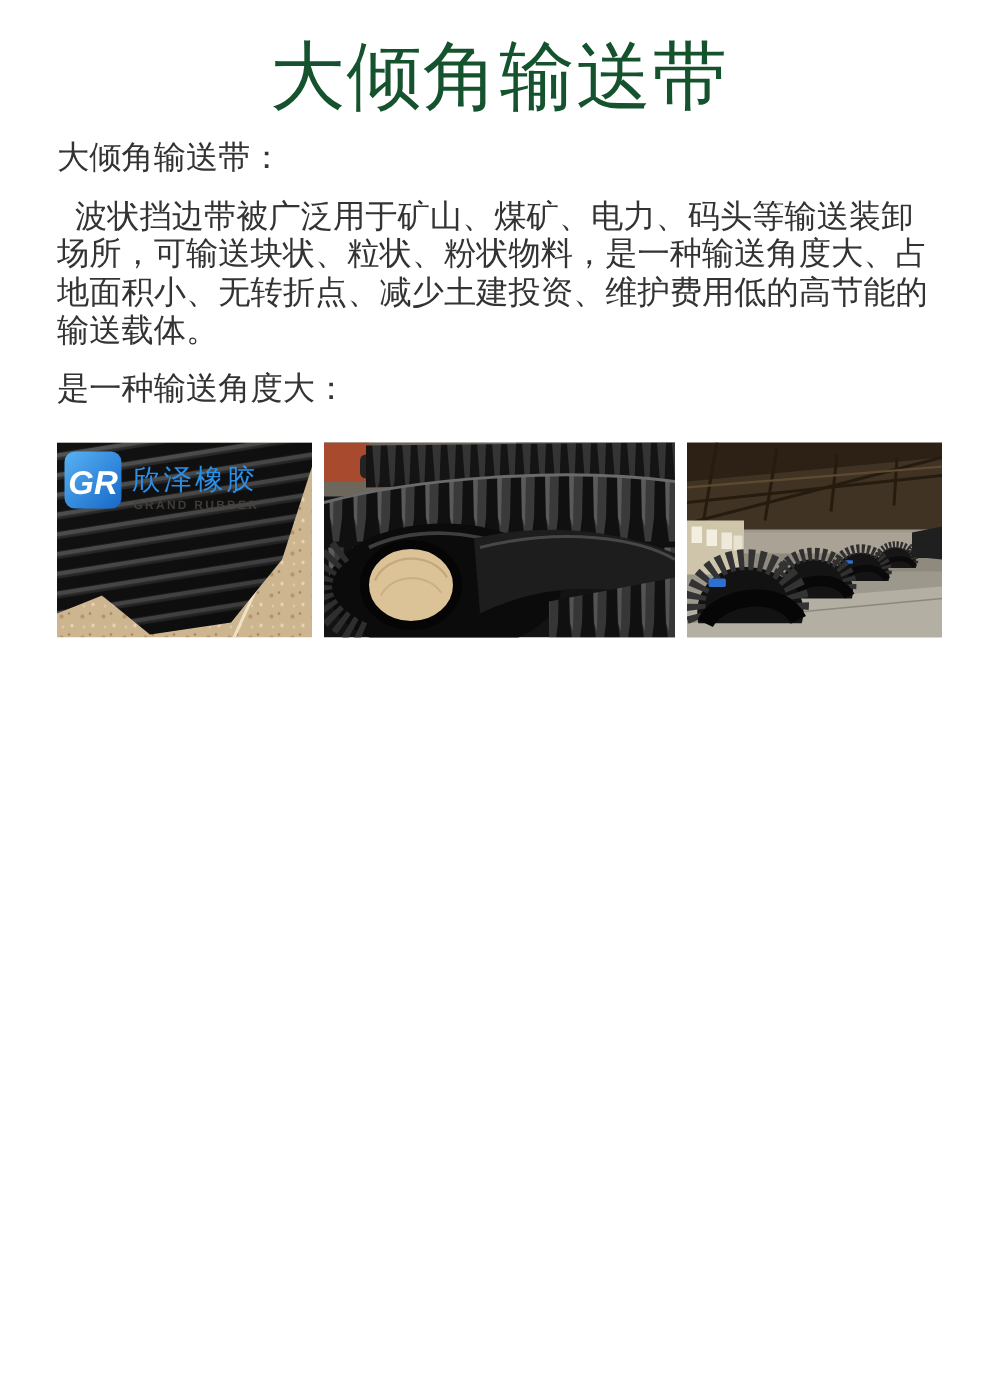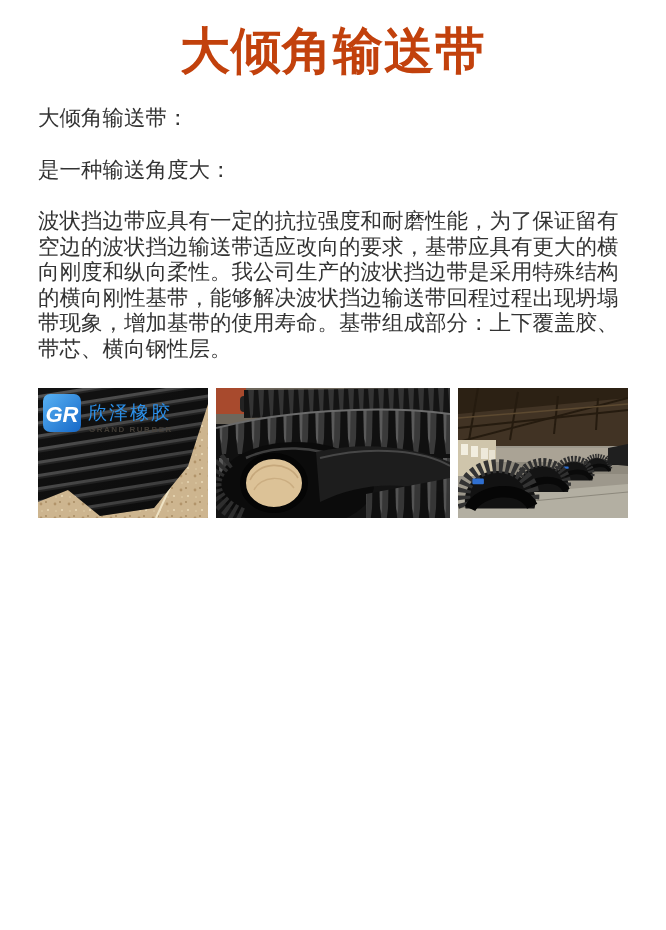--- a/index.html
+++ b/index.html
@@ -7,53 +7,53 @@
     width: 666px; height: 930px;
     background: #ffffff;
     font-family: "Liberation Sans", sans-serif;
     color: #333333;
     overflow: hidden;
   }
   .page-title {
     margin: 22px 0 0;
     text-align: center;
     font-size: 50px;
-    font-weight: 700;
+    font-weight: 400;
     line-height: 58px;
-    color: #c2410c;
+    color: #14532d;
     letter-spacing: 1px;
   }
   .article {
     margin: 0 38px;
     font-size: 21.5px;
     line-height: 25.5px;
     line-break: anywhere;
     word-break: break-all;
   }
-  .article p { margin: 26px 0; }
+  .article p { margin: 13px 0; }
   .article p.indent { text-indent: 12px; }
   .gallery {
     margin: 23px 38px 0;
     display: flex;
     justify-content: space-between;
   }
   .gallery figure { margin: 0; padding: 0; }
   .gallery svg { display: block; }
 </style>
 </head>
 <body>
 
 <main>
 
   <h1 class="page-title">大倾角输送带</h1>
 
   <section class="article">
     <p>大倾角输送带：</p>
+    <p class="indent">波状挡边带被广泛用于矿山、煤矿、电力、码头等输送装卸场所，可输送块状、粒状、粉状物料，是一种输送角度大、占地面积小、无转折点、减少土建投资、维护费用低的高节能的输送载体。</p>
     <p>是一种输送角度大：</p>
-    <p>波状挡边带应具有一定的抗拉强度和耐磨性能，为了保证留有空边的波状挡边输送带适应改向的要求，基带应具有更大的横向刚度和纵向柔性。我公司生产的波状挡边带是采用特殊结构的横向刚性基带，能够解决波状挡边输送带回程过程出现坍塌带现象，增加基带的使用寿命。基带组成部分：上下覆盖胶、带芯、横向钢性层。</p>
   </section>
 
   <section class="gallery">
 
     <figure>
       <svg width="170" height="130" viewBox="0 0 170 130">
         <defs>
           <pattern id="granite1" width="14" height="14" patternUnits="userSpaceOnUse">
             <rect width="14" height="14" fill="#cdb58f"></rect>
             <circle cx="3" cy="4" r="1.4" fill="#b2946a"></circle>

